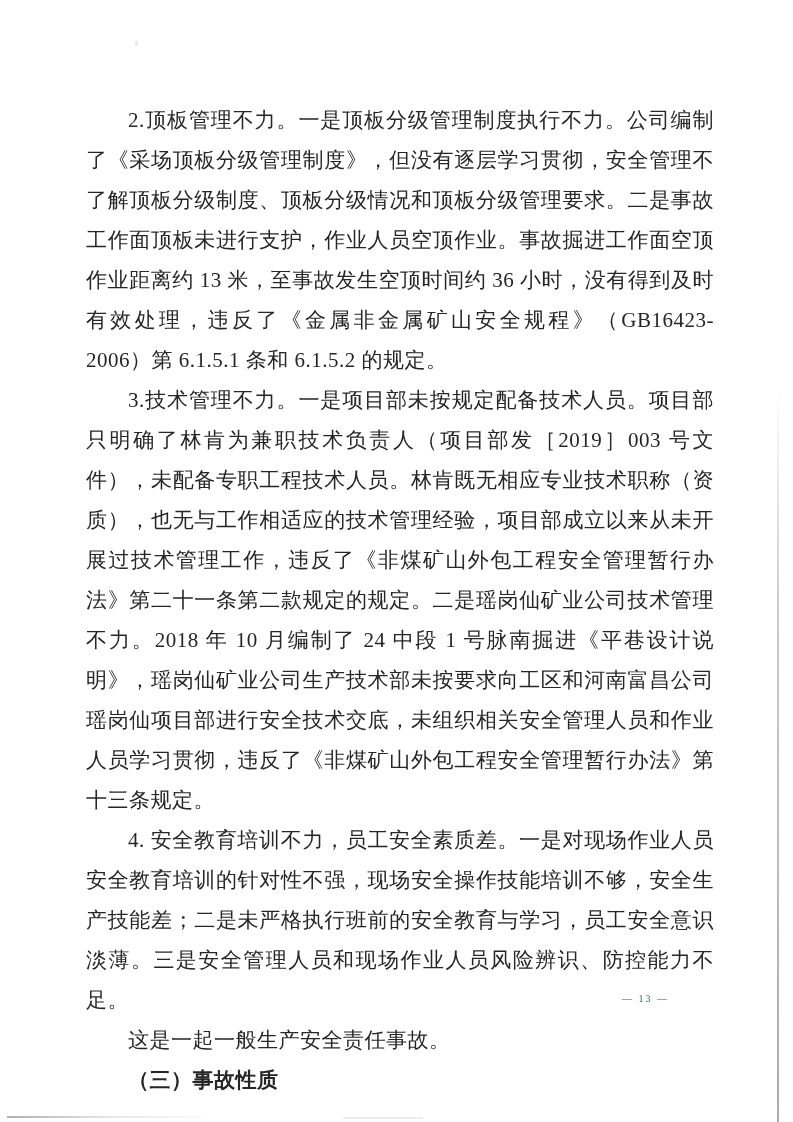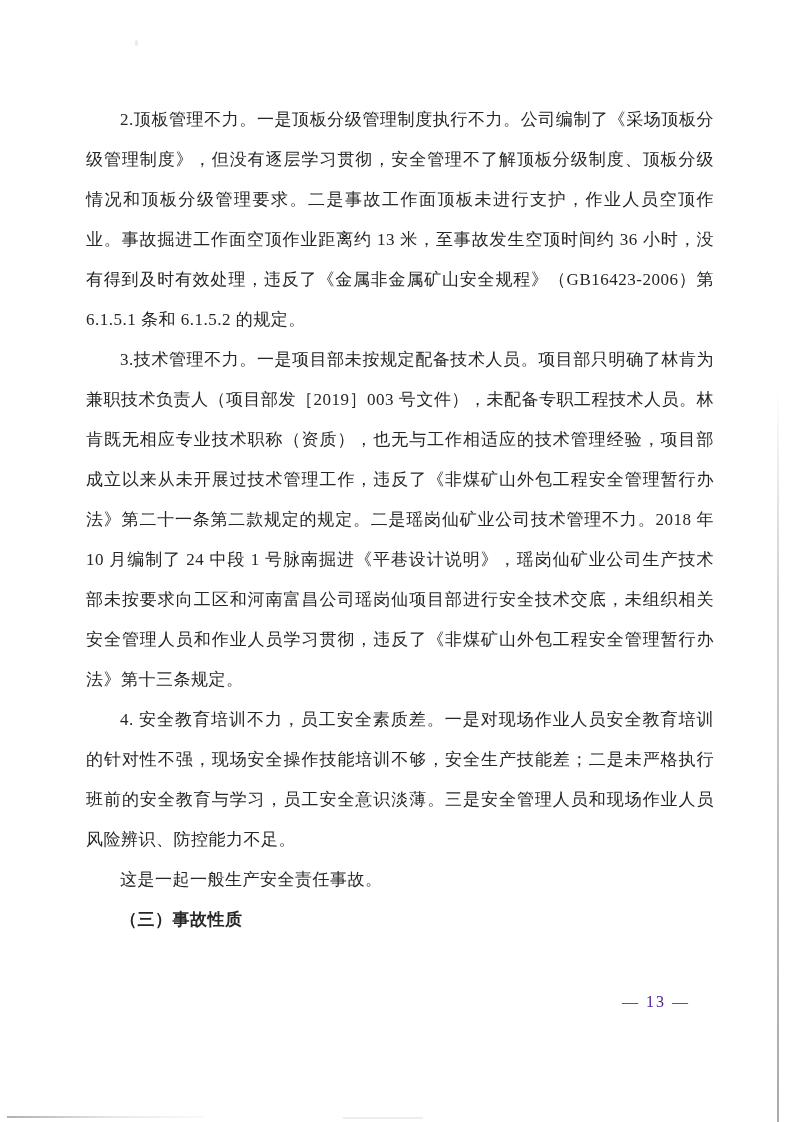--- a/index.html
+++ b/index.html
@@ -13,41 +13,41 @@
     height: 1122px;
     background: #ffffff;
     overflow: hidden;
     font-family: "Liberation Serif", "DejaVu Serif", serif;
   }
   .text-column {
     position: absolute;
     left: 86px;
     top: 100px;
     width: 628px;
-    font-size: 17px;
+    font-size: 21px;
     line-height: 40px;
     letter-spacing: 0.5px;
     color: #262626;
     text-align: justify;
   }
   .text-column p {
     margin: 0;
     padding: 0;
     text-indent: 2em;
   }
   .text-column p.heading {
     font-weight: bold;
   }
   .page-number {
     position: absolute;
     left: 622px;
     top: 993px;
-    font-size: 16px;
+    font-size: 10px;
     letter-spacing: 2px;
-    color: #4c1d95;
+    color: #15803d;
     white-space: nowrap;
   }
   
   .artifact-v {
     position: absolute;
     left: 777px;
     top: 388px;
     width: 2px;
     height: 734px;
     background: linear-gradient(to bottom, rgba(170,170,170,0), rgba(160,160,160,0.55) 30%, rgba(150,150,150,0.8));

